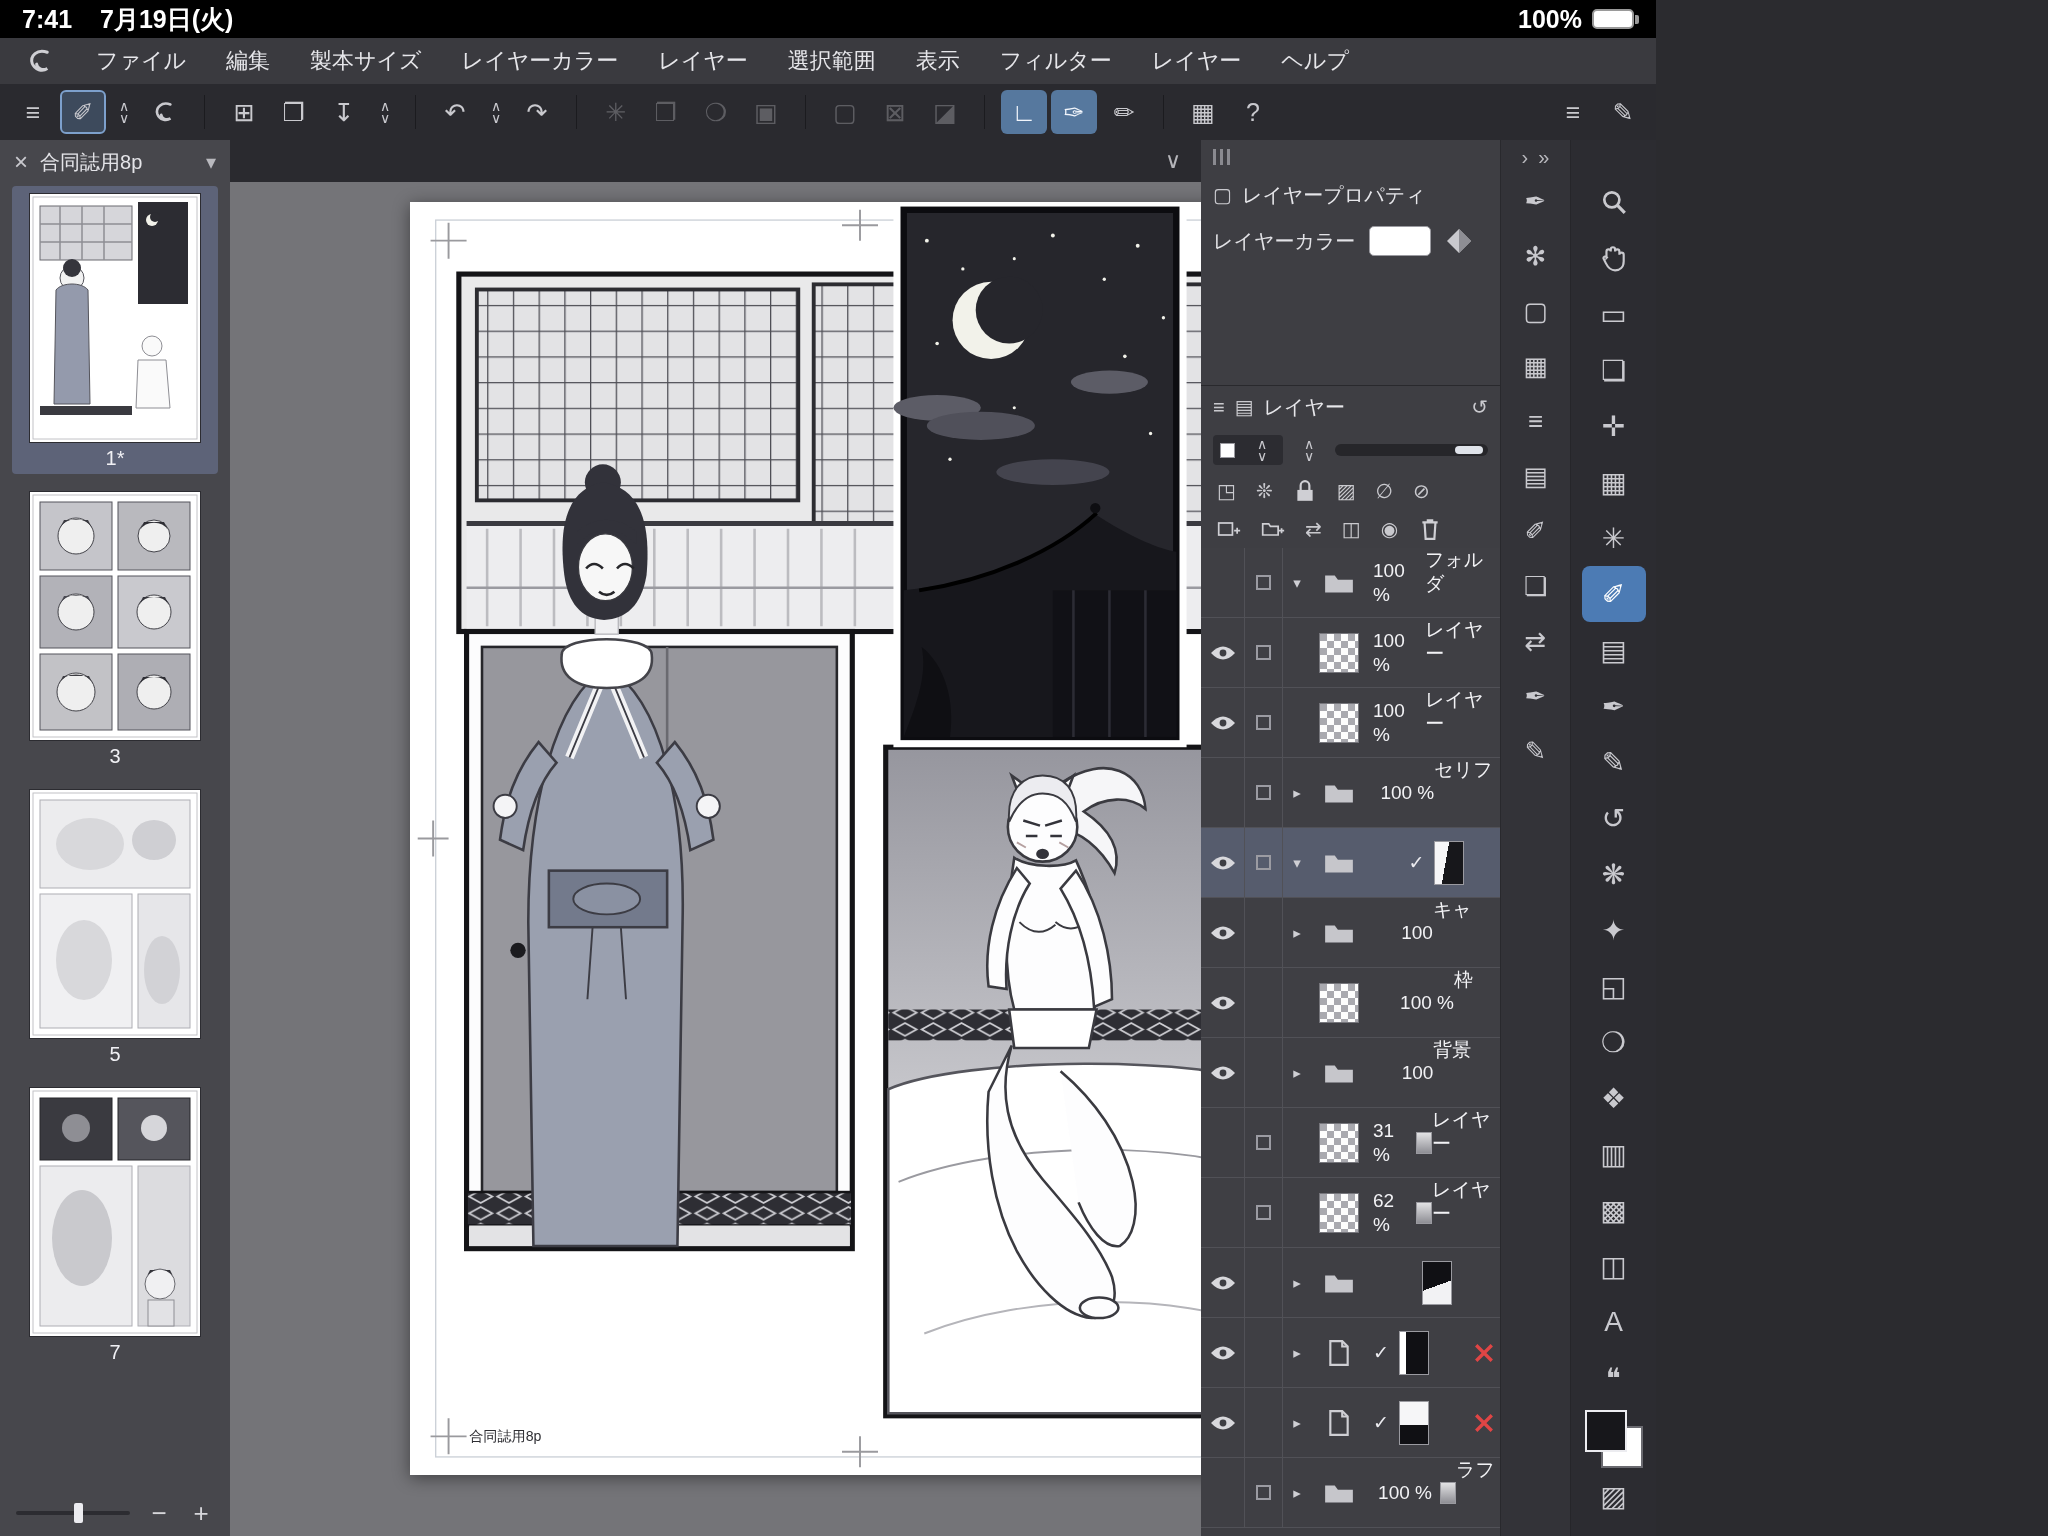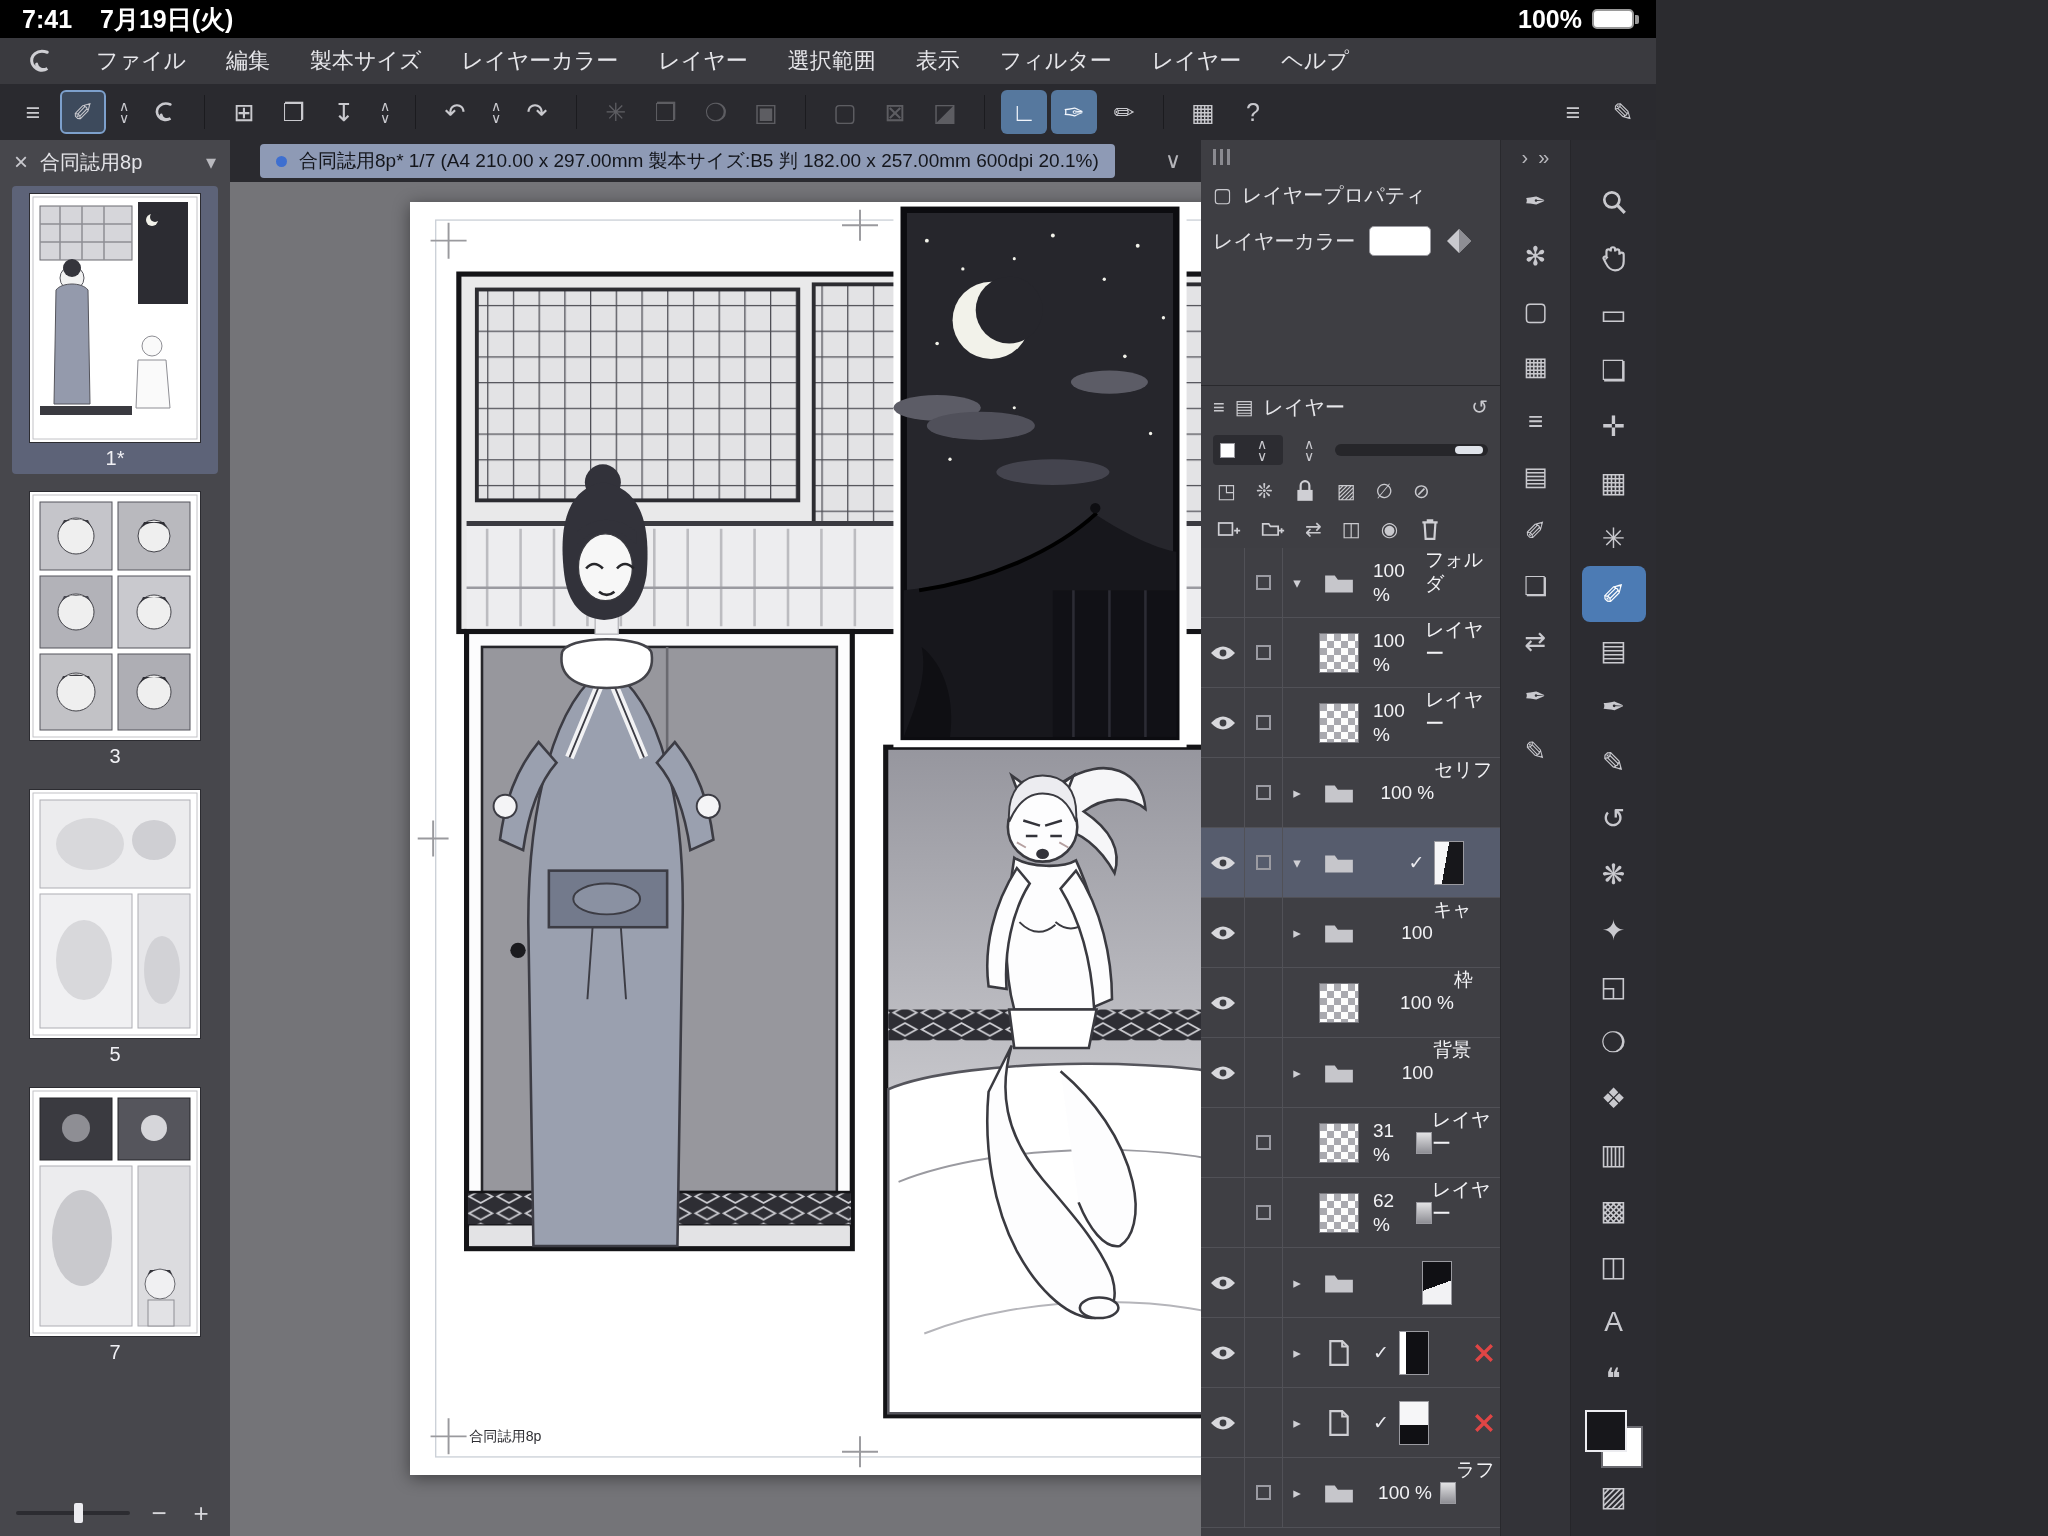--- a/index.html
+++ b/index.html
@@ -335,24 +335,20 @@
         <div class="ztrack">
             <div class="zhandle"></div>
           </div>
         <span class="zbtn">−</span>
         <span class="zbtn">+</span>
       </div>
     </aside>
 
     <section class="center">
       <div class="doc-bar">
-        <div class="doc-chip">
-          <span class="doc-dot"></span>
-          <span>合同誌用8p* 1/7 (A4 210.00 x 297.00mm 製本サイズ:B5 判 182.00 x 257.00mm 600dpi 20.1%)</span>
-        </div>
         <span class="doc-caret">∨</span>
       </div>
       <div class="canvas">
         <div class="page">
           <svg viewBox="0 0 700 990">
             <defs>
               <pattern id="lat" width="20" height="20" patternUnits="userSpaceOnUse">
                 <rect width="20" height="20" fill="#e3e3e5"></rect>
                 <path d="M0 0 H20 M0 0 V20" stroke="#4e4e55" stroke-width="2"></path>
               </pattern>

